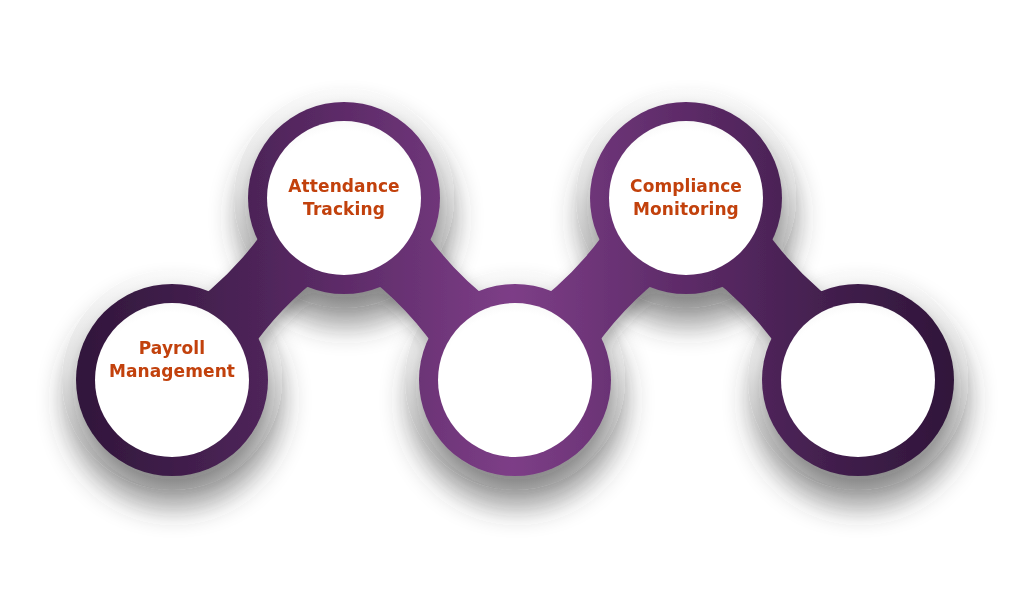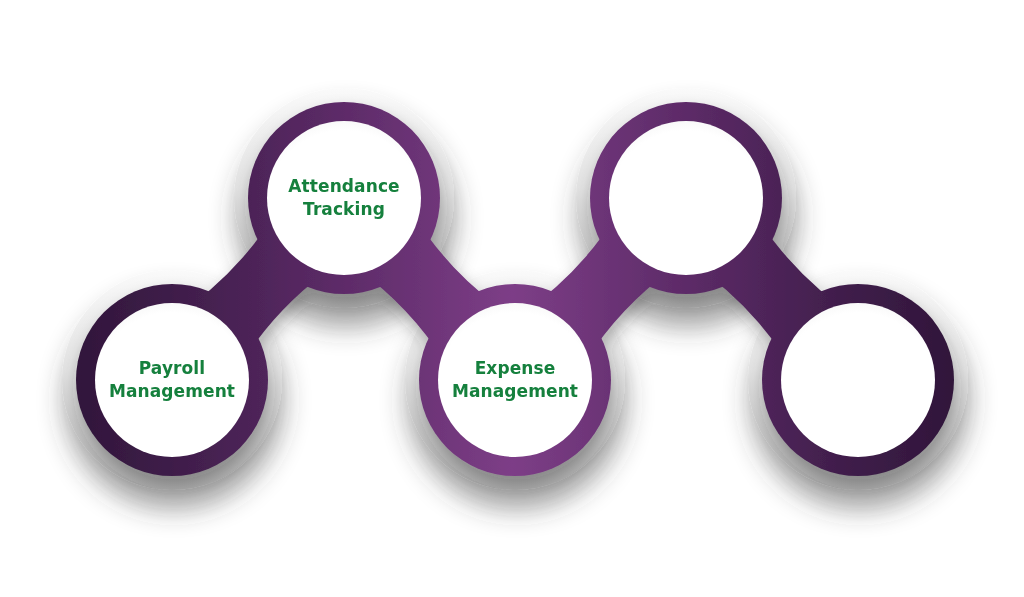--- a/index.html
+++ b/index.html
@@ -27,25 +27,25 @@
     position: absolute;
     width: 170px;
     height: 90px;
     display: flex;
     align-items: center;
     justify-content: center;
     text-align: center;
     font-size: 17px;
     font-weight: bold;
     line-height: 1.35;
-    color: #15803d;
+    color: #c2410c;
     letter-spacing: 0.1px;
     pointer-events: none;
   }
-  .label-1 { left: 87px;  top: 335px; }
+  .label-1 { left: 87px;  top: 315px; }
   .label-2 { left: 259px; top: 153px; }
   .label-3 { left: 430px; top: 335px; }
   .label-4 { left: 601px; top: 153px; }
   .label-5 { left: 773px; top: 333px; }
 </style>
 </head>
 <body>
 
 <div class="stage">
 
@@ -102,15 +102,15 @@
       <circle cx="172" cy="380" r="77" fill="url(#innerGrad)"></circle>
       <circle cx="344" cy="198" r="77" fill="url(#innerGrad)"></circle>
       <circle cx="515" cy="380" r="77" fill="url(#innerGrad)"></circle>
       <circle cx="686" cy="198" r="77" fill="url(#innerGrad)"></circle>
       <circle cx="858" cy="380" r="77" fill="url(#innerGrad)"></circle>
     </g>
   </svg>
 
   <div class="node-label label-1">Payroll Management</div>
   <div class="node-label label-2">Attendance Tracking</div>
-  <div class="node-label label-3">Expense Management</div>
+  <div class="node-label label-4">Compliance Monitoring</div>
 
 </div>
 
 </body></html>

